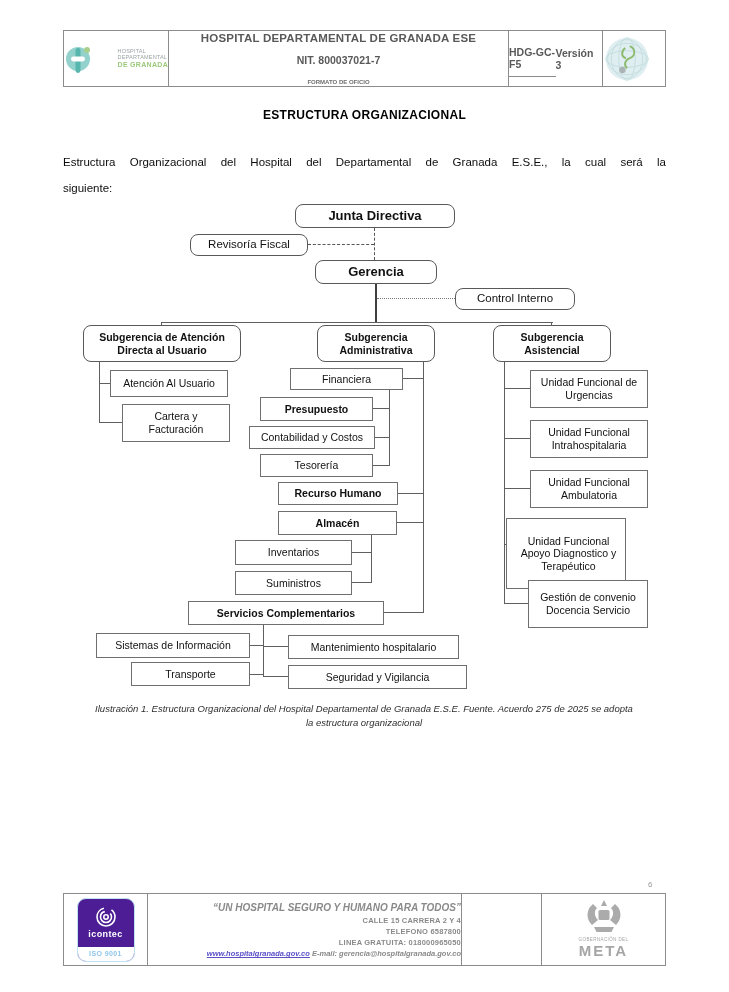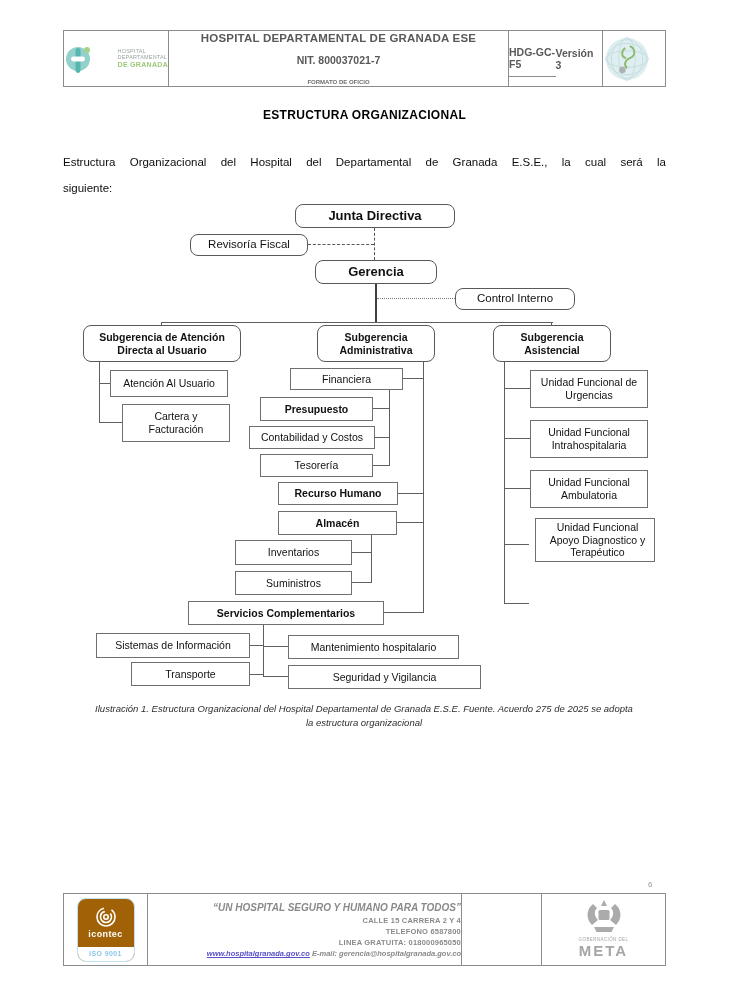--- a/index.html
+++ b/index.html
@@ -49,21 +49,21 @@
 
   .caption{position:absolute;left:94px;top:702px;width:540px;text-align:center;
            font-style:italic;font-size:9.5px;line-height:1.45;color:#2e2e2e;}
 
   
   .pagenum{position:absolute;left:648px;top:880px;font-size:8px;color:#9a9a9a;}
   .ftr{position:absolute;left:63px;top:893px;width:603px;height:73px;display:flex;
        border:1.2px solid #8c8c8c;box-sizing:border-box;}
   .ftr-cell{box-sizing:border-box;display:flex;align-items:center;justify-content:center;}
   .ftr-icontec{width:84px;border-right:1.2px solid #8c8c8c;}
-  .badge{width:56px;height:62px;border-radius:9px;background:#a16207;overflow:hidden;
+  .badge{width:56px;height:62px;border-radius:9px;background:#4c1d95;overflow:hidden;
          display:flex;flex-direction:column;align-items:center;border:1px solid #bfe2f2;}
   .badge-top{flex:1;display:flex;flex-direction:column;align-items:center;justify-content:center;gap:1px;}
   .badge-name{color:#fff;font-weight:bold;font-size:9px;letter-spacing:.4px;}
   .badge-iso{background:#fff;width:100%;text-align:center;font-size:7px;font-weight:bold;
              color:#8ec6e8;padding:3px 0 4px;letter-spacing:.4px;}
   .ftr-text{width:314px;border-right:1.2px solid #8c8c8c;flex-direction:column;
             color:#8a8a8a;line-height:1.5;text-align:center;align-items:flex-end;}
   .slogan{font-size:10px;font-weight:bold;font-style:italic;color:#8a8a8a;}
   .ftr-line{font-size:7.5px;font-weight:bold;letter-spacing:.2px;}
   .ftr-link-line{font-size:7.5px;font-weight:bold;font-style:italic;}
@@ -177,26 +177,27 @@
     <div class="box" style="left:186px;top:222px;width:126px;height:23px;">Contabilidad y Costos</div>
     <div class="box" style="left:197px;top:250px;width:113px;height:23px;">Tesorería</div>
     <div class="box bold" style="left:215px;top:278px;width:120px;height:23px;">Recurso Humano</div>
     <div class="box bold" style="left:215px;top:307px;width:119px;height:24px;">Almacén</div>
     <div class="box" style="left:172px;top:336px;width:117px;height:25px;">Inventarios</div>
     <div class="box" style="left:172px;top:367px;width:117px;height:24px;">Suministros</div>
     <div class="box bold" style="left:125px;top:397px;width:196px;height:24px;">Servicios Complementarios</div>
     <div class="box" style="left:33px;top:429px;width:154px;height:25px;">Sistemas de Información</div>
     <div class="box" style="left:68px;top:458px;width:119px;height:24px;">Transporte</div>
     <div class="box" style="left:225px;top:431px;width:171px;height:24px;">Mantenimiento hospitalario</div>
-    <div class="box" style="left:225px;top:461px;width:193px;height:24px;">Seguridad y Vigilancia</div>
+    <div class="box" style="left:225px;top:461px;width:179px;height:24px;">Seguridad y Vigilancia</div>
 
     <div class="box" style="left:467px;top:166px;width:118px;height:38px;">Unidad Funcional de Urgencias</div>
     <div class="box" style="left:467px;top:216px;width:118px;height:38px;">Unidad Funcional Intrahospitalaria</div>
     <div class="box" style="left:467px;top:266px;width:118px;height:38px;">Unidad Funcional Ambulatoria</div>
-    <div class="box" style="left:472px;top:314px;width:120px;height:44px;padding-left:8px;">Unidad Funcional Apoyo Diagnostico y Terapéutico</div>
+    <div class="box" style="left:443px;top:314px;width:120px;height:71px;padding-left:8px;">Unidad Funcional Apoyo Diagnostico y Terapéutico</div>
+    <div class="box" style="left:465px;top:376px;width:120px;height:48px;">Gestión de convenio Docencia Servicio</div>
   </div>
 
   <div class="caption">Ilustración 1. Estructura Organizacional del Hospital Departamental de Granada E.S.E. Fuente. Acuerdo 275 de 2025 se adopta la estructura organizacional</div>
 
   <div class="pagenum">6</div>
 
   <div class="ftr">
     <div class="ftr-cell ftr-icontec">
       <div class="badge">
         <div class="badge-top">

